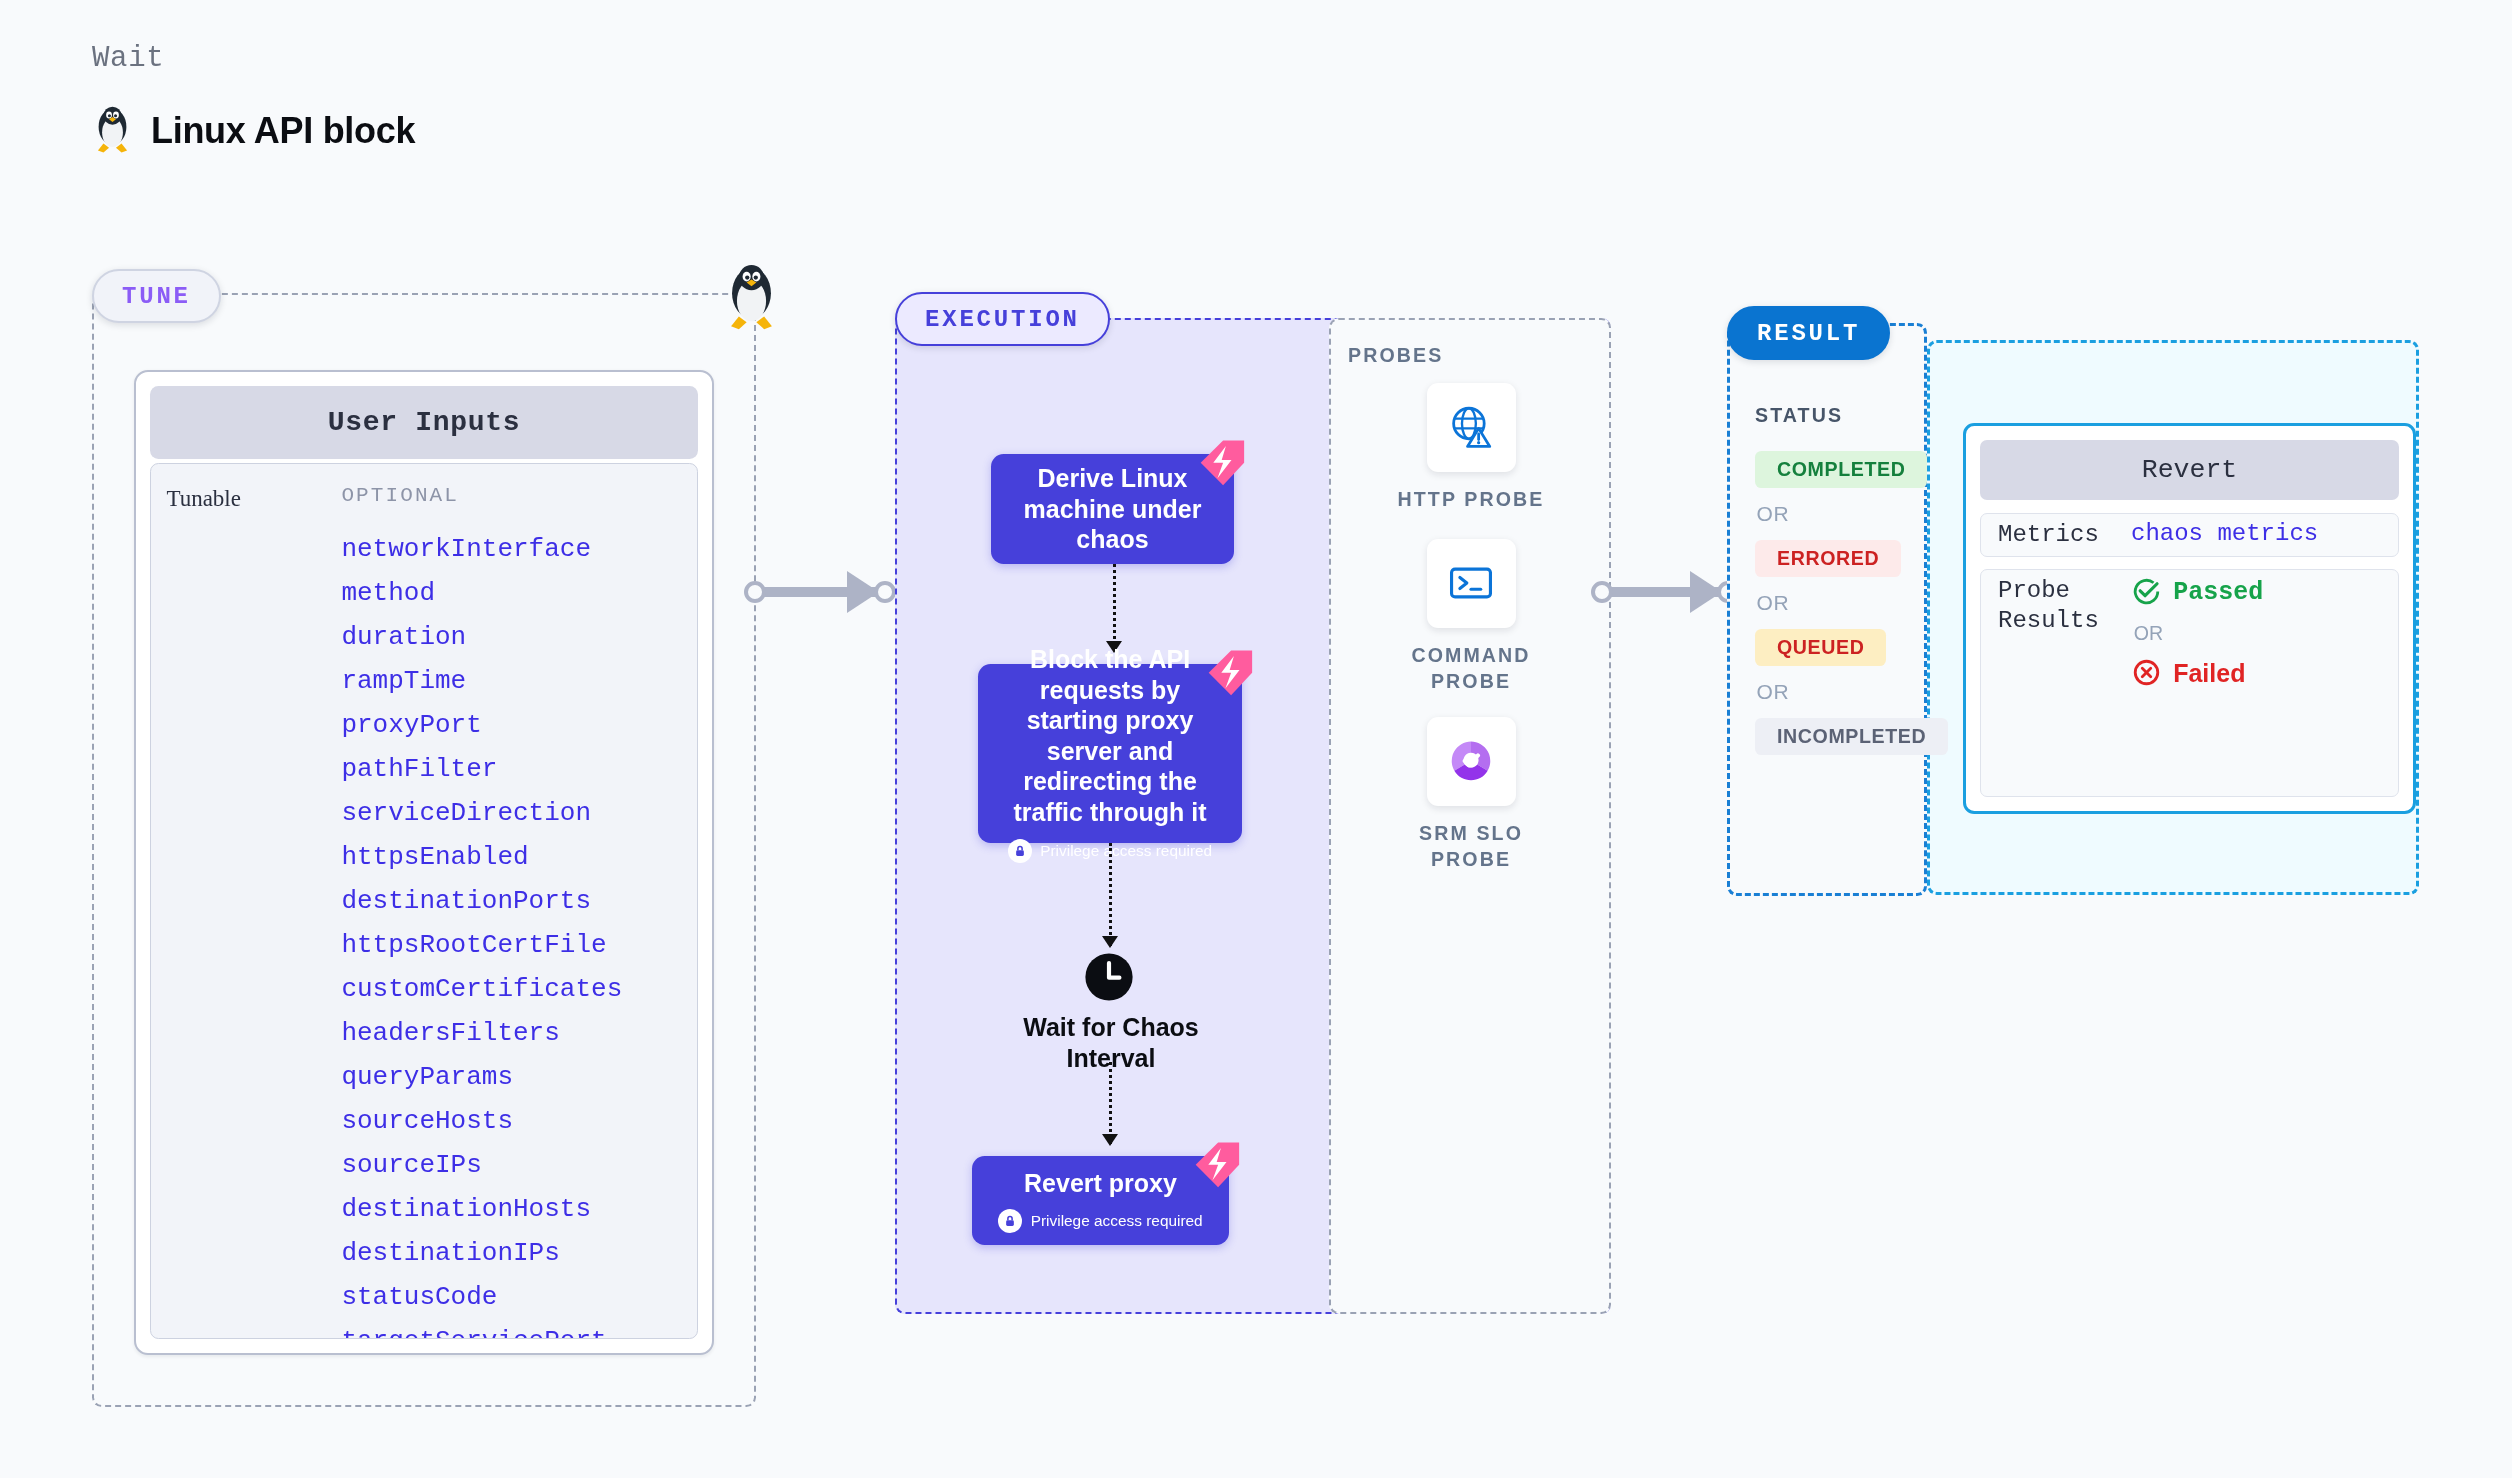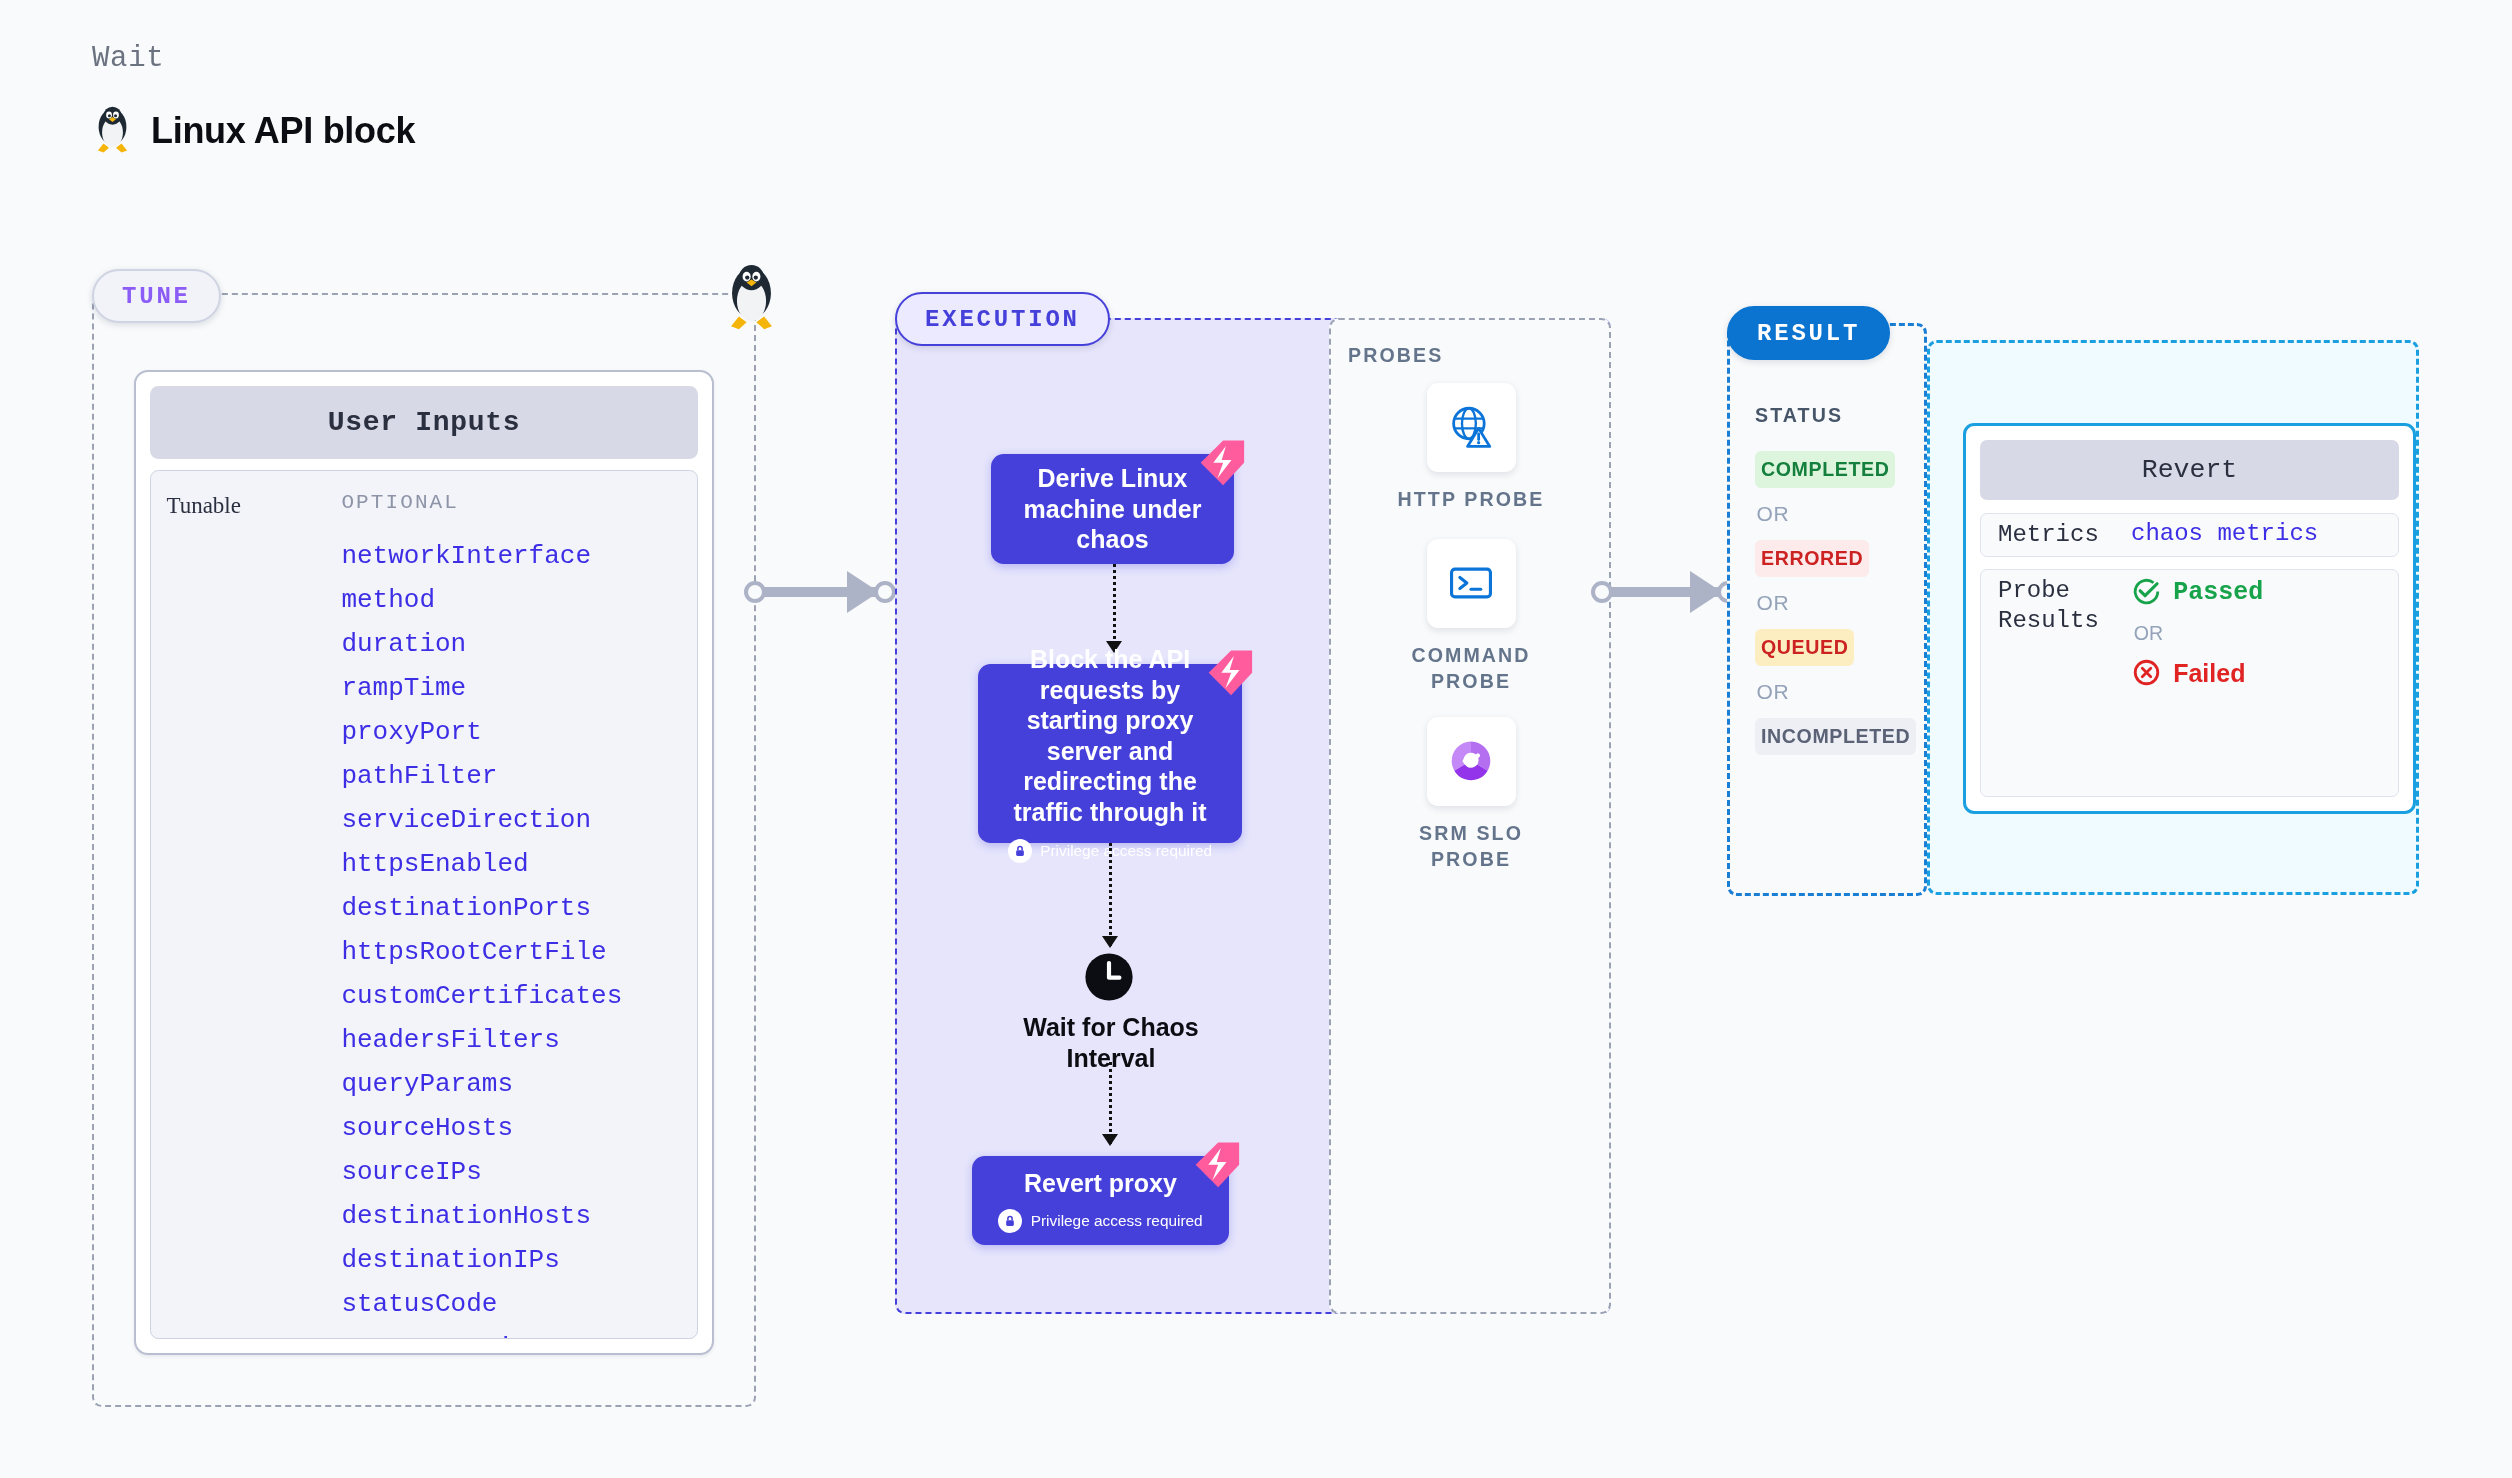--- a/index.html
+++ b/index.html
@@ -66,21 +66,21 @@
   
   #result-output-area {
     left: 1927px; top: 340px; width: 492px; height: 555px;
     border: 3.5px dashed #1a9fe0; background: #effbff;
   }
 
   
   #user-inputs-card {
     position: absolute; left: 134px; top: 370px; width: 580px; height: 985px;
     background: #ffffff; border: 2.1px solid #b9bfd0; border-radius: 14px;
-    padding: 14px; display: flex; flex-direction: column; gap: 11px;
+    padding: 14px; display: flex; flex-direction: column; gap: 4px;
     box-shadow: 0 1.4px 3.5px rgba(15,23,42,.07);
   }
   #user-inputs-header {
     background: #d7d9e6; border-radius: 8.4px; height: 73px;
     display: flex; align-items: center; justify-content: center;
     font-family: "Liberation Mono", monospace;
     font-size: 28px; font-weight: 700; color: #2b3040; letter-spacing: 0.7px;
   }
   #tunable-box {
     flex: 1; background: #f2f4f9; border: 1.4px solid #cdd2e0; border-radius: 8.4px;
@@ -159,21 +159,21 @@
   #probe-1 { top: 539px; }
   #probe-2 { top: 717px; }
 
   
   #status-title {
     position: absolute; left: 1755px; top: 404px;
     font-size: 19.6px; font-weight: 700; color: #475569; letter-spacing: 2.1px;
   }
   .status-list { position: absolute; left: 1755px; top: 451px; width: 168px; }
   .status-badge {
-    display: inline-block; padding: 7px 6px; border-radius: 6.3px;
+    display: inline-block; padding: 7px 22px; border-radius: 6.3px;
     font-size: 19.6px; font-weight: 700; letter-spacing: 0.6px;
   }
   .or-text { font-size: 21px; color: #94a3b8; margin: 14px 0 14px 1.4px; letter-spacing: 0.7px; }
 
   
   #output-card {
     position: absolute; left: 1963px; top: 423px; width: 453px; height: 391px;
     background: #fff; border: 3.5px solid #1a9fe0; border-radius: 11.2px;
     padding: 14px; display: flex; flex-direction: column; gap: 12.6px;
   }

